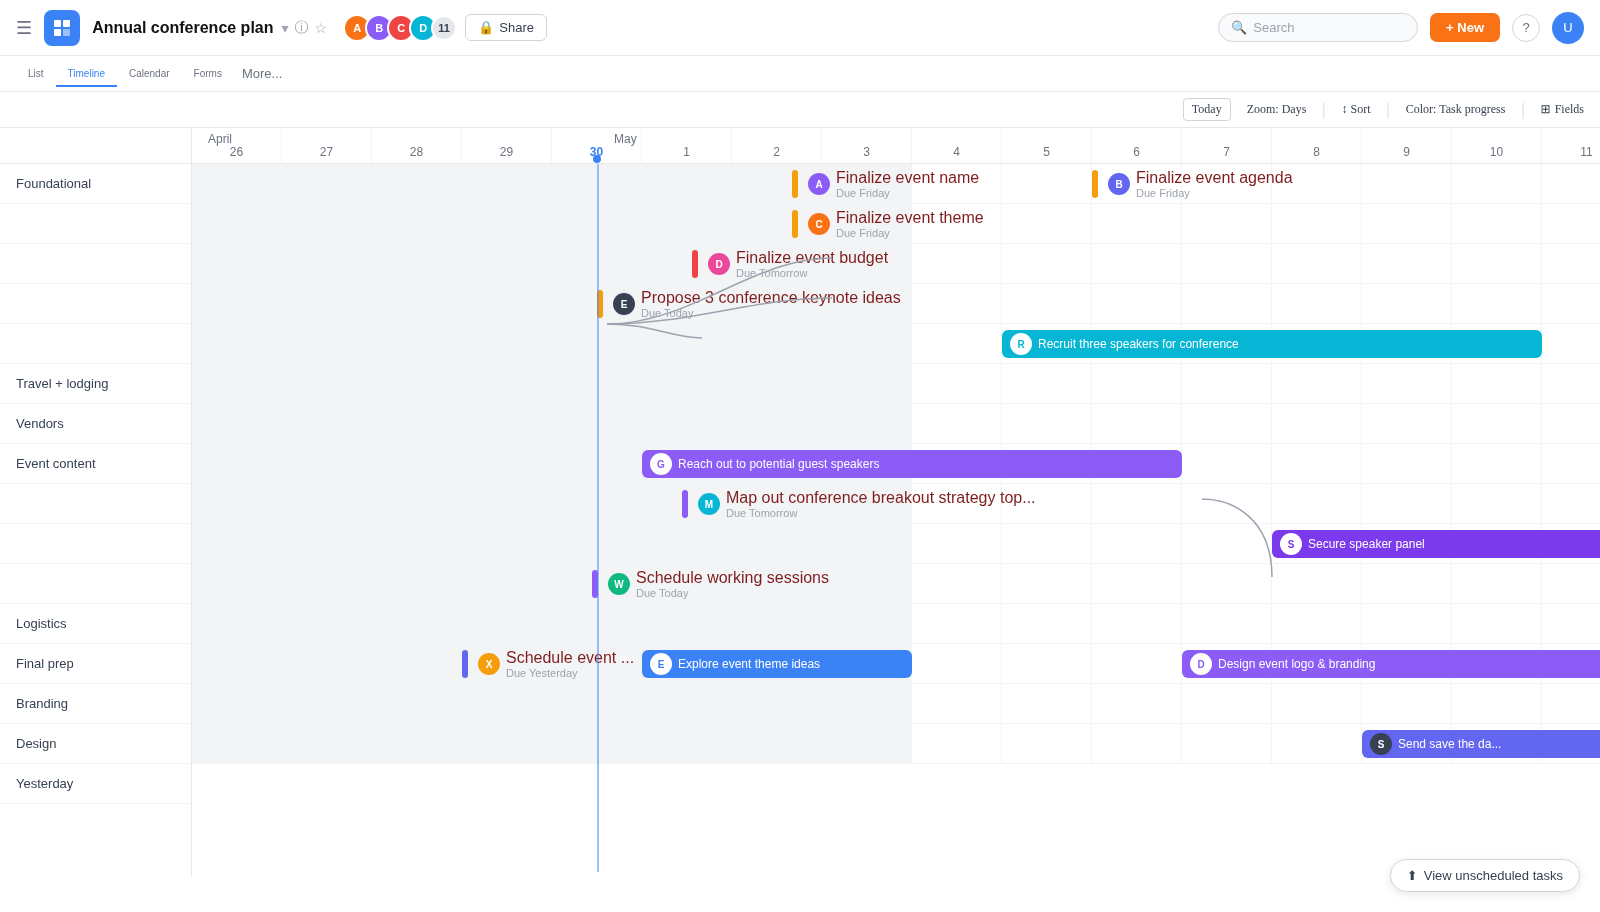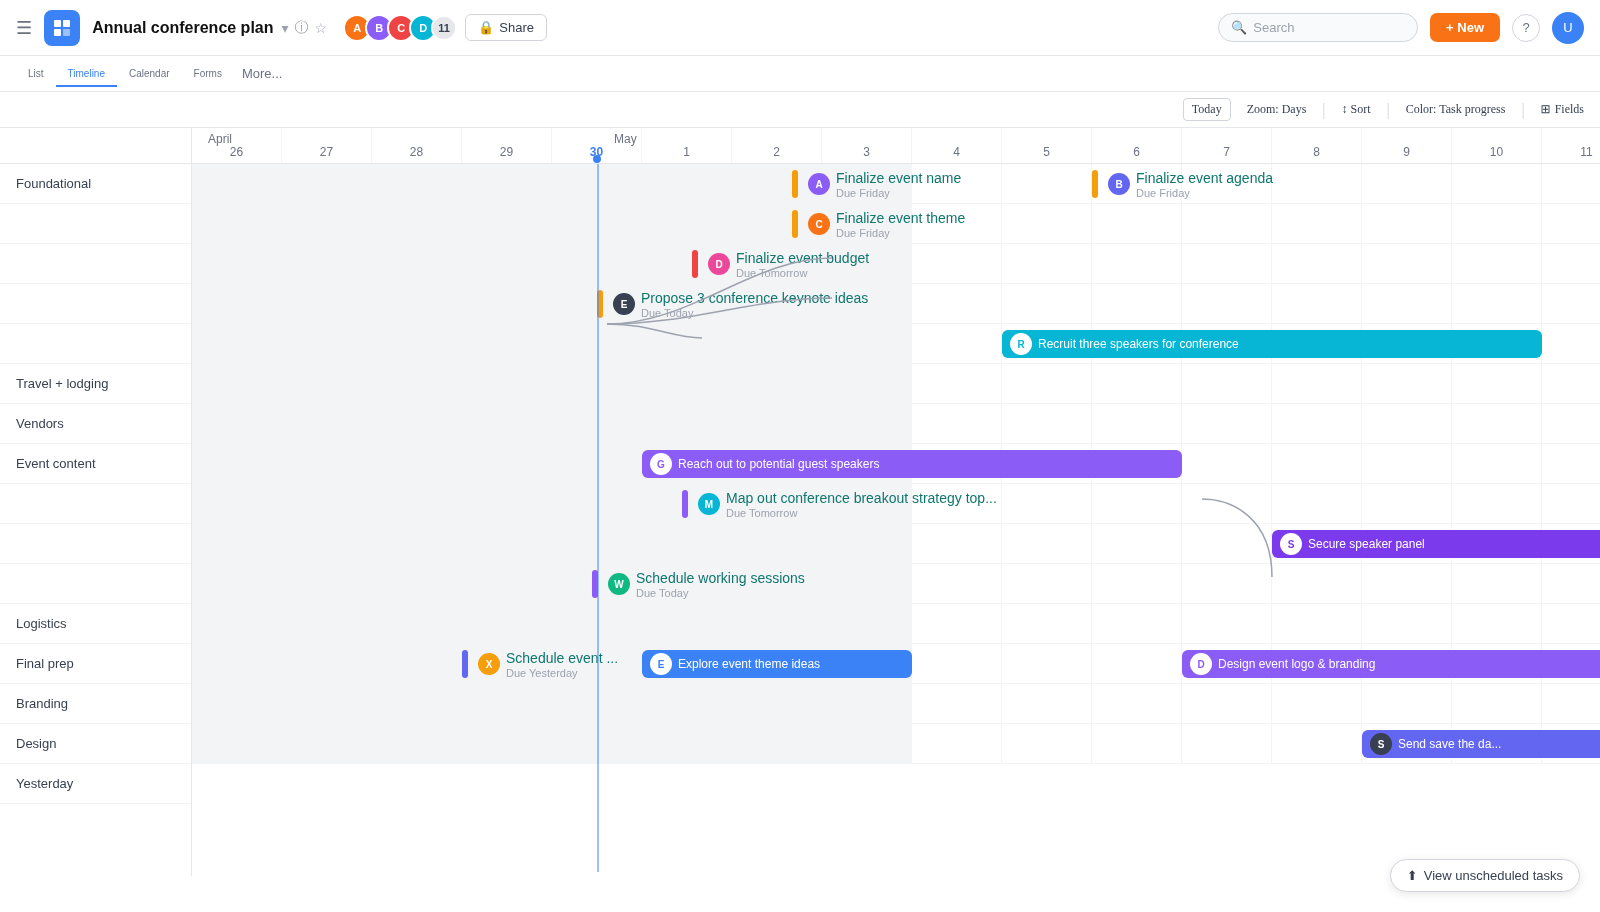--- a/index.html
+++ b/index.html
@@ -136,21 +136,21 @@
       position: absolute; height: 28px; display: flex; align-items: center;
       gap: 6px; top: 6px; cursor: pointer; white-space: nowrap;
     }
     .task-dot-marker {
       width: 6px; height: 28px; border-radius: 3px; flex-shrink: 0;
     }
     .task-avatar {
       width: 22px; height: 22px; border-radius: 50%; flex-shrink: 0;
       display: flex; align-items: center; justify-content: center; font-size: 10px; font-weight: 700;
     }
-    .task-text { font-size: 14px; color: #0f766e; }
+    .task-text { font-size: 16px; color: #7f1d1d; }
     .task-due { font-size: 11px; color: #9ca3af; display: block; }
 
     
     svg.dep-lines { position: absolute; top: 0; left: 0; pointer-events: none; z-index: 2; }
 
     
     .unscheduled-btn {
       position: fixed; bottom: 20px; right: 20px;
       background: #fff; border: 1px solid #d1d5db; border-radius: 20px;
       padding: 8px 16px; font-size: 13px; color: #374151;

